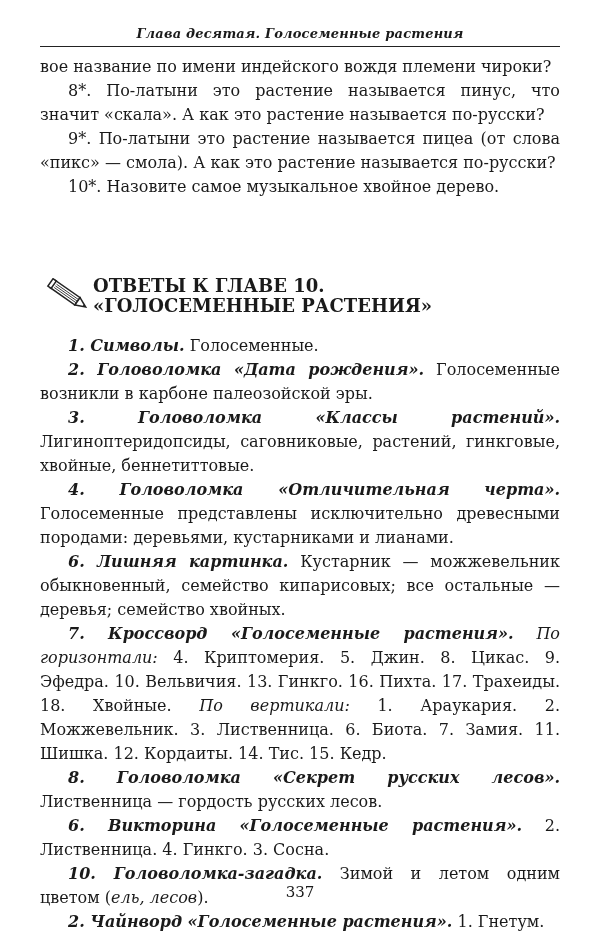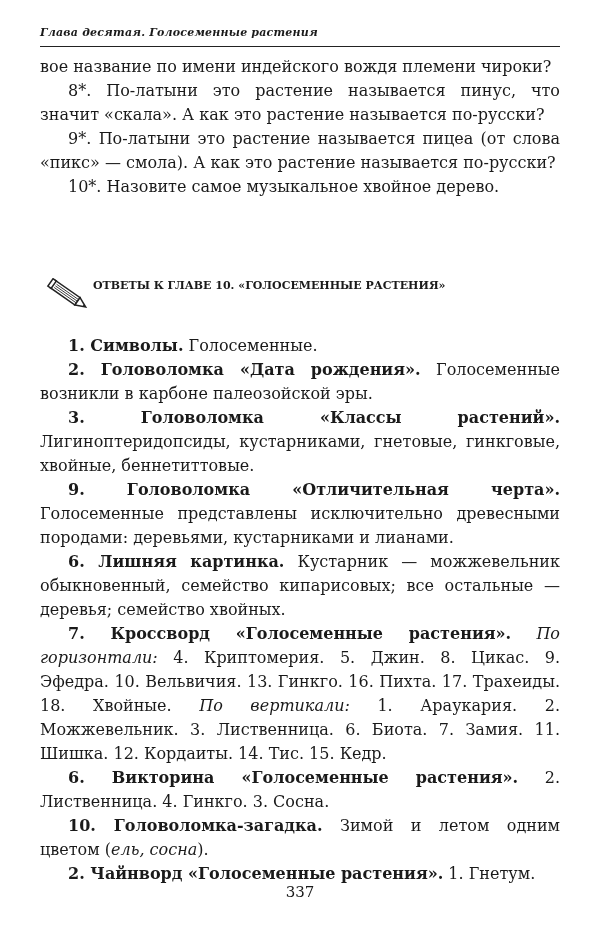--- a/index.html
+++ b/index.html
@@ -1,31 +1,31 @@
 <!DOCTYPE html>
 <html><head>
 <meta charset="utf-8">
 <style>
   html, body { margin: 0; padding: 0; background: #ffffff; }
   body { width: 600px; height: 931px; position: relative; overflow: hidden;
          font-family: "DejaVu Serif", "Liberation Serif", serif; color: #1a1a1a; }
   .page { position: absolute; left: 40px; top: 0; width: 520px; }
-  .running-head { position: absolute; top: 26px; left: 0; width: 520px; text-align: left;
-                  font-style: italic; font-weight: bold; font-size: 11px; letter-spacing: 0.2px; }
+  .running-head { position: absolute; top: 26px; left: 0; width: 520px; text-align: center;
+                  font-style: italic; font-weight: bold; font-size: 13px; letter-spacing: 0.2px; }
   .head-rule { position: absolute; top: 46px; left: 0; width: 520px; border-top: 1.6px solid #222; }
   .body { position: absolute; left: 0; width: 520px; font-size: 16px; line-height: 24px;
           text-align: justify; }
   .body p { margin: 0; }
   .body p.ind { text-indent: 28px; }
-  .b { font-weight: bold; }
+  .b { font-weight: bold; font-style: italic; }
   .i { font-style: italic; }
   .top-block { top: 55px; }
   .section-head { position: absolute; top: 276px; left: 0; width: 520px; }
   .pencil { position: absolute; left: 6px; top: 2px; width: 46px; height: 36px; }
-  .section-title { position: absolute; left: 53px; top: 0; font-weight: bold; font-size: 11px;
+  .section-title { position: absolute; left: 53px; top: 0; font-weight: bold; font-size: 18px;
                    line-height: 20px; width: 420px; }
   .answers { top: 334px; }
   .page-number { position: absolute; top: 883px; left: 0; width: 520px; text-align: center;
                  font-size: 15px; }
 </style>
 </head>
 <body>
 
 <div class="page">
   <div class="running-head">Глава десятая. Голосеменные растения</div>
@@ -49,23 +49,24 @@
         <polygon points="33,13 43,17.5 33,22" fill="#fff" stroke="#222" stroke-width="1.5"></polygon>
         <polygon points="40,16.2 43,17.5 40,18.8" fill="#222"></polygon>
       </g>
     </svg>
     <div class="section-title">ОТВЕТЫ К ГЛАВЕ 10. «ГОЛОСЕМЕННЫЕ РАСТЕНИЯ»</div>
   </div>
 
   <div class="body answers">
     <p class="ind"><span class="b">1. Символы.</span><span> Голосеменные.</span></p>
     <p class="ind"><span class="b">2. Головоломка «Дата рождения».</span><span> Голосеменные возникли в карбоне палеозойской эры.</span></p>
-    <p class="ind"><span class="b">3. Головоломка «Классы растений».</span><span> Лигиноптеридопсиды, кустарниками, гнетовые, гинкговые, хвойные, беннетиттовые.</span></p>
-    <p class="ind"><span class="b">9. Головоломка «Отличительная черта».</span><span> Голосеменные представлены исключительно древесными породами: деревьями, кустарниками и лианами.</span></p>
+    <p class="ind"><span class="b">3. Головоломка «Классы растений».</span><span> Лигиноптеридопсиды, саговниковые, растений, гинкговые, хвойные, беннетиттовые.</span></p>
+    <p class="ind"><span class="b">4. Головоломка «Отличительная черта».</span><span> Голосеменные представлены исключительно древесными породами: деревьями, кустарниками и лианами.</span></p>
     <p class="ind"><span class="b">6. Лишняя картинка.</span><span> Кустарник — можжевельник обыкновенный, семейство кипарисовых; все остальные — деревья; семейство хвойных.</span></p>
     <p class="ind"><span class="b">7. Кроссворд «Голосеменные растения».</span><span class="i"> По горизонтали:</span><span> 4. Криптомерия. 5. Джин. 8. Цикас. 9. Эфедра. 10. Вельвичия. 13. Гинкго. 16. Пихта. 17. Трахеиды. 18. Хвойные.</span><span class="i"> По вертикали:</span><span> 1. Араукария. 2. Можжевельник. 3. Лиственница. 6. Биота. 7. Замия. 11. Шишка. 12. Кордаиты. 14. Тис. 15. Кедр.</span></p>
+    <p class="ind"><span class="b">8. Головоломка «Секрет русских лесов».</span><span> Лиственница — гордость русских лесов.</span></p>
     <p class="ind"><span class="b">6. Викторина «Голосеменные растения».</span><span> 2. Лиственница. 4. Гинкго. 3. Сосна.</span></p>
-    <p class="ind"><span class="b">10. Головоломка-загадка.</span><span> Зимой и летом одним цветом (</span><span class="i">ель, сосна</span><span>).</span></p>
+    <p class="ind"><span class="b">10. Головоломка-загадка.</span><span> Зимой и летом одним цветом (</span><span class="i">ель, лесов</span><span>).</span></p>
     <p class="ind"><span class="b">2. Чайнворд «Голосеменные растения».</span><span> 1. Гнетум.</span></p>
   </div>
 
   <div class="page-number">337</div>
 </div>
 
 </body></html>

